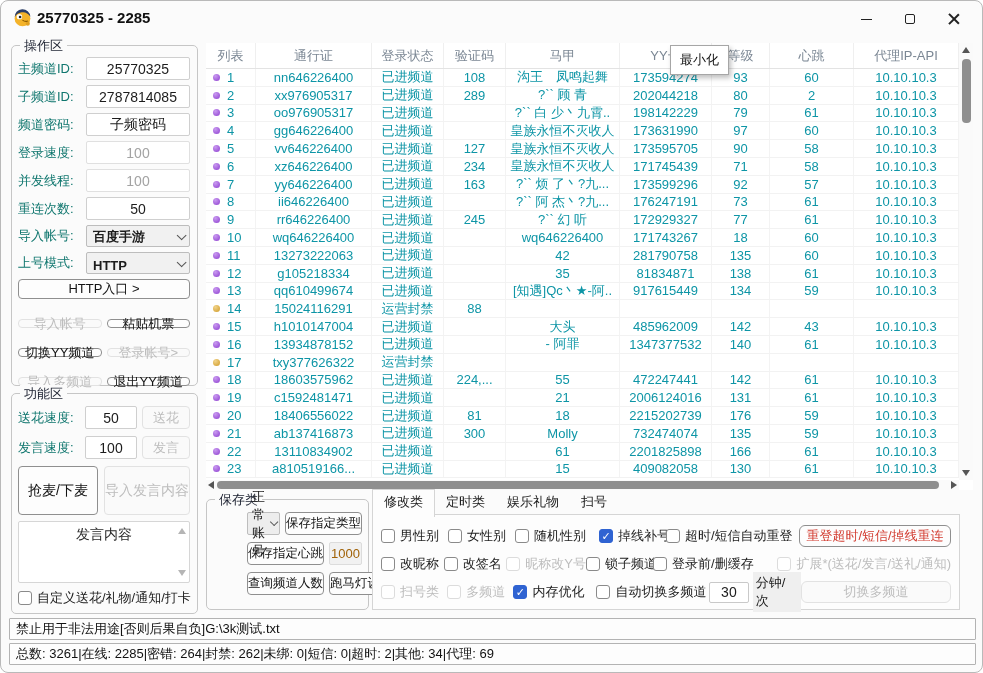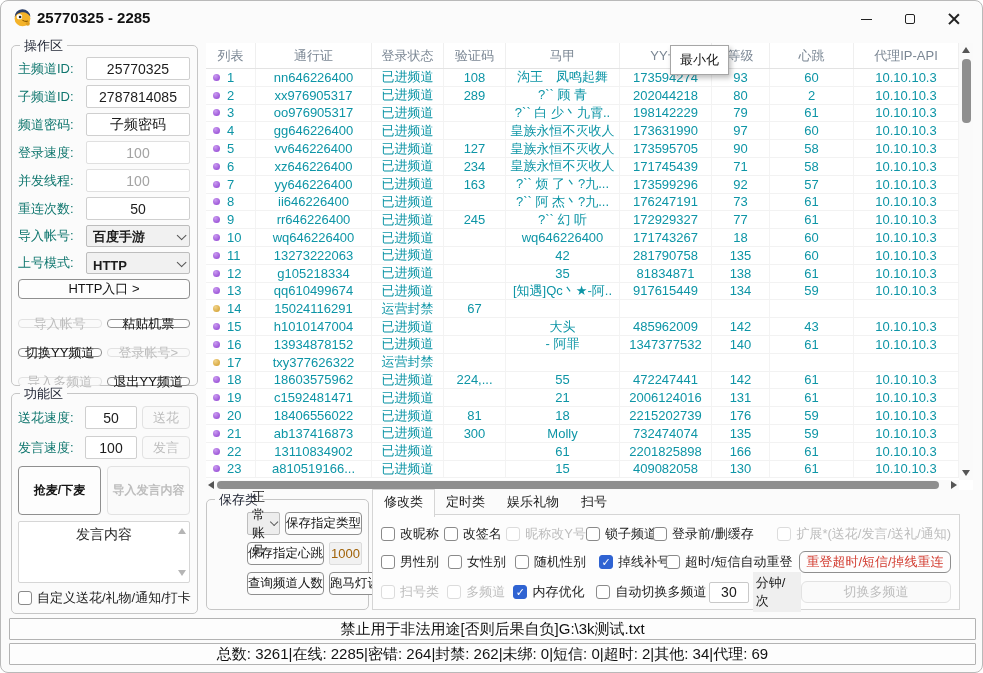--- a/index.html
+++ b/index.html
@@ -41,21 +41,21 @@
   .btn-pair .btn { flex:1;margin-top:15px; }
   
   .fn-box { left:10px; top:392px; width:187px; height:221px; }
   .fn-inner { position:absolute; inset:0; padding:12px 7px 6px 6px; display:flex; flex-direction:column; gap:6px; }
   .srow { display:flex; align-items:center; gap:5px; height:24px; }
   .srow .flabel { width:62px; }
   .sinput { width:52px; height:23px; border:1px solid #cfcfcf; background:#fff; border-radius:2px;
             display:flex; align-items:center; justify-content:center; font-size:14px; color:#1c1c1c; }
   .srow .btn { flex:1; height:23px; }
   .microw { display:flex; gap:6px; height:50px; }
-  .microw .btn { flex:1; font-size:12px;font-weight:bold; }
+  .microw .btn { flex:1; font-size:14px; }
   .speech { position:relative; height:62px; border:1px solid #d6d6d6; background:#fff; border-radius:2px;
             font-size:14px; color:#2a2a2a; text-align:center; padding-top:4px; }
   .spin { position:absolute; right:3px; width:0; height:0; border-left:4px solid transparent; border-right:4px solid transparent; }
   .spin.up { top:6px; border-bottom:6px solid #b5b5b5; }
   .spin.dn { bottom:6px; border-top:6px solid #b5b5b5; }
   .cb { display:flex; align-items:center; gap:5px; font-size:13px; color:#1c1c1c; white-space:nowrap; }
   .cbbox { width:14px; height:14px; border:1.4px solid #8a8a8a; border-radius:3px; background:#fff; flex:none;
            display:flex; align-items:center; justify-content:center; }
   .cb.checked .cbbox { background:#2f63d2; border-color:#2f63d2; }
   .cb.checked .cbbox:after { content:"✓"; color:#fff; font-size:11px; line-height:1; }
@@ -113,21 +113,21 @@
   .tabrow1 > :nth-child(4), .tabrow2 > :nth-child(4) { width:67px; }
   .tabrow1 > :nth-child(5), .tabrow2 > :nth-child(5) { width:133px; }
   .tabrow3 > :nth-child(4) { width:114px; }
   .tab-btn { margin-left:auto; width:152px; height:22px; border-radius:6px; }
   .tab-btn.red { color:#d23a2e; }
   .mini-input { width:40px; height:21px; border:1px solid #c9c9c9; background:#fff; border-radius:2px;
                 display:flex; align-items:center; justify-content:center; font-size:14px; color:#1c1c1c; }
   .unit-label { margin-left:4px; background:#efefef; font-size:13px; color:#1c1c1c; padding:2px 3px; }
   
   .statusbox { position:absolute; left:8px; width:967px; height:22px; border:1px solid #b3b3b3; background:#fdfdfd;
-               display:flex; align-items:center; padding:0 6px; font-size:15px; color:#111; border-radius:1px;justify-content:center; }
+               display:flex; align-items:center; padding:0 6px; font-size:13px; color:#111; border-radius:1px; }
   .status1 { top:617px; } .status2 { top:642px; }
 </style>
 </head>
 <body>
 
 <div class="window">
 
   <div class="titlebar">
     <svg class="app-icon" viewBox="0 0 24 24">
       <circle cx="12" cy="13" r="9" fill="#f4b32a"></circle>
@@ -431,21 +431,21 @@
             <div class="tcell c7">59</div>
             <div class="tcell c8">10.10.10.3</div>
           </div>
           <div class="trow">
             <div class="tcell c0">
               <span class="dot orange"></span>
               <span>14</span>
             </div>
             <div class="tcell c1">15024116291</div>
             <div class="tcell c2">运营封禁</div>
-            <div class="tcell c3">67</div>
+            <div class="tcell c3">88</div>
             <div class="tcell c4"></div>
             <div class="tcell c5"></div>
             <div class="tcell c6"></div>
             <div class="tcell c7"></div>
             <div class="tcell c8"></div>
           </div>
           <div class="trow">
             <div class="tcell c0">
               <span class="dot purple"></span>
               <span>15</span>
@@ -609,20 +609,43 @@
   </div>
 
   <div class="tab-panel">
     <div class="tabstrip">
       <div class="tab active">修改类</div>
       <div class="tab">定时类</div>
       <div class="tab">娱乐礼物</div>
       <div class="tab">扫号</div>
     </div>
     <div class="tab-content">
+      <div class="tabrow tabrow2">
+          <label class="cb unchecked">
+            <span class="cbbox"></span>
+            <span>男性别</span>
+          </label>
+          <label class="cb unchecked">
+            <span class="cbbox"></span>
+            <span>女性别</span>
+          </label>
+          <label class="cb unchecked">
+            <span class="cbbox"></span>
+            <span>随机性别</span>
+          </label>
+          <label class="cb checked">
+            <span class="cbbox"></span>
+            <span>掉线补号</span>
+          </label>
+          <label class="cb unchecked">
+            <span class="cbbox"></span>
+            <span>超时/短信自动重登</span>
+          </label>
+          <button class="btn tab-btn red">重登超时/短信/掉线重连</button>
+        </div>
       <div class="tabrow tabrow1">
           <label class="cb unchecked">
             <span class="cbbox"></span>
             <span>改昵称</span>
           </label>
           <label class="cb unchecked">
             <span class="cbbox"></span>
             <span>改签名</span>
           </label>
           <label class="cb disabled">
@@ -634,43 +657,20 @@
             <span>锁子频道</span>
           </label>
           <label class="cb unchecked">
             <span class="cbbox"></span>
             <span>登录前/删缓存</span>
           </label>
           <label class="cb disabled">
             <span class="cbbox"></span>
             <span>扩展*(送花/发言/送礼/通知)</span>
           </label>
-        </div>
-      <div class="tabrow tabrow2">
-          <label class="cb unchecked">
-            <span class="cbbox"></span>
-            <span>男性别</span>
-          </label>
-          <label class="cb unchecked">
-            <span class="cbbox"></span>
-            <span>女性别</span>
-          </label>
-          <label class="cb unchecked">
-            <span class="cbbox"></span>
-            <span>随机性别</span>
-          </label>
-          <label class="cb checked">
-            <span class="cbbox"></span>
-            <span>掉线补号</span>
-          </label>
-          <label class="cb unchecked">
-            <span class="cbbox"></span>
-            <span>超时/短信自动重登</span>
-          </label>
-          <button class="btn tab-btn red">重登超时/短信/掉线重连</button>
         </div>
       <div class="tabrow tabrow3">
           <label class="cb disabled">
             <span class="cbbox"></span>
             <span>扫号类</span>
           </label>
           <label class="cb disabled">
             <span class="cbbox"></span>
             <span>多频道</span>
           </label>

